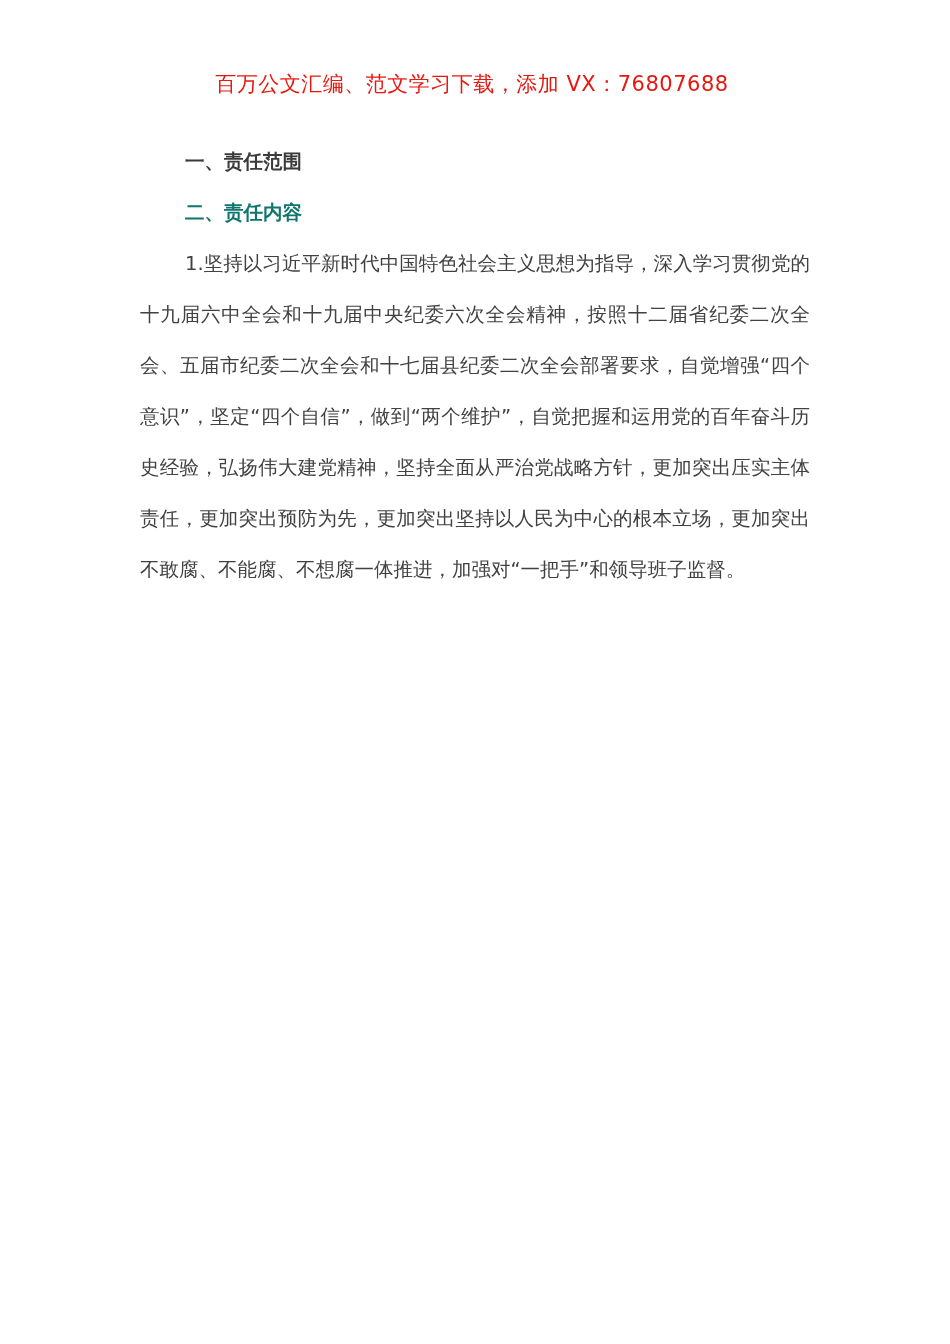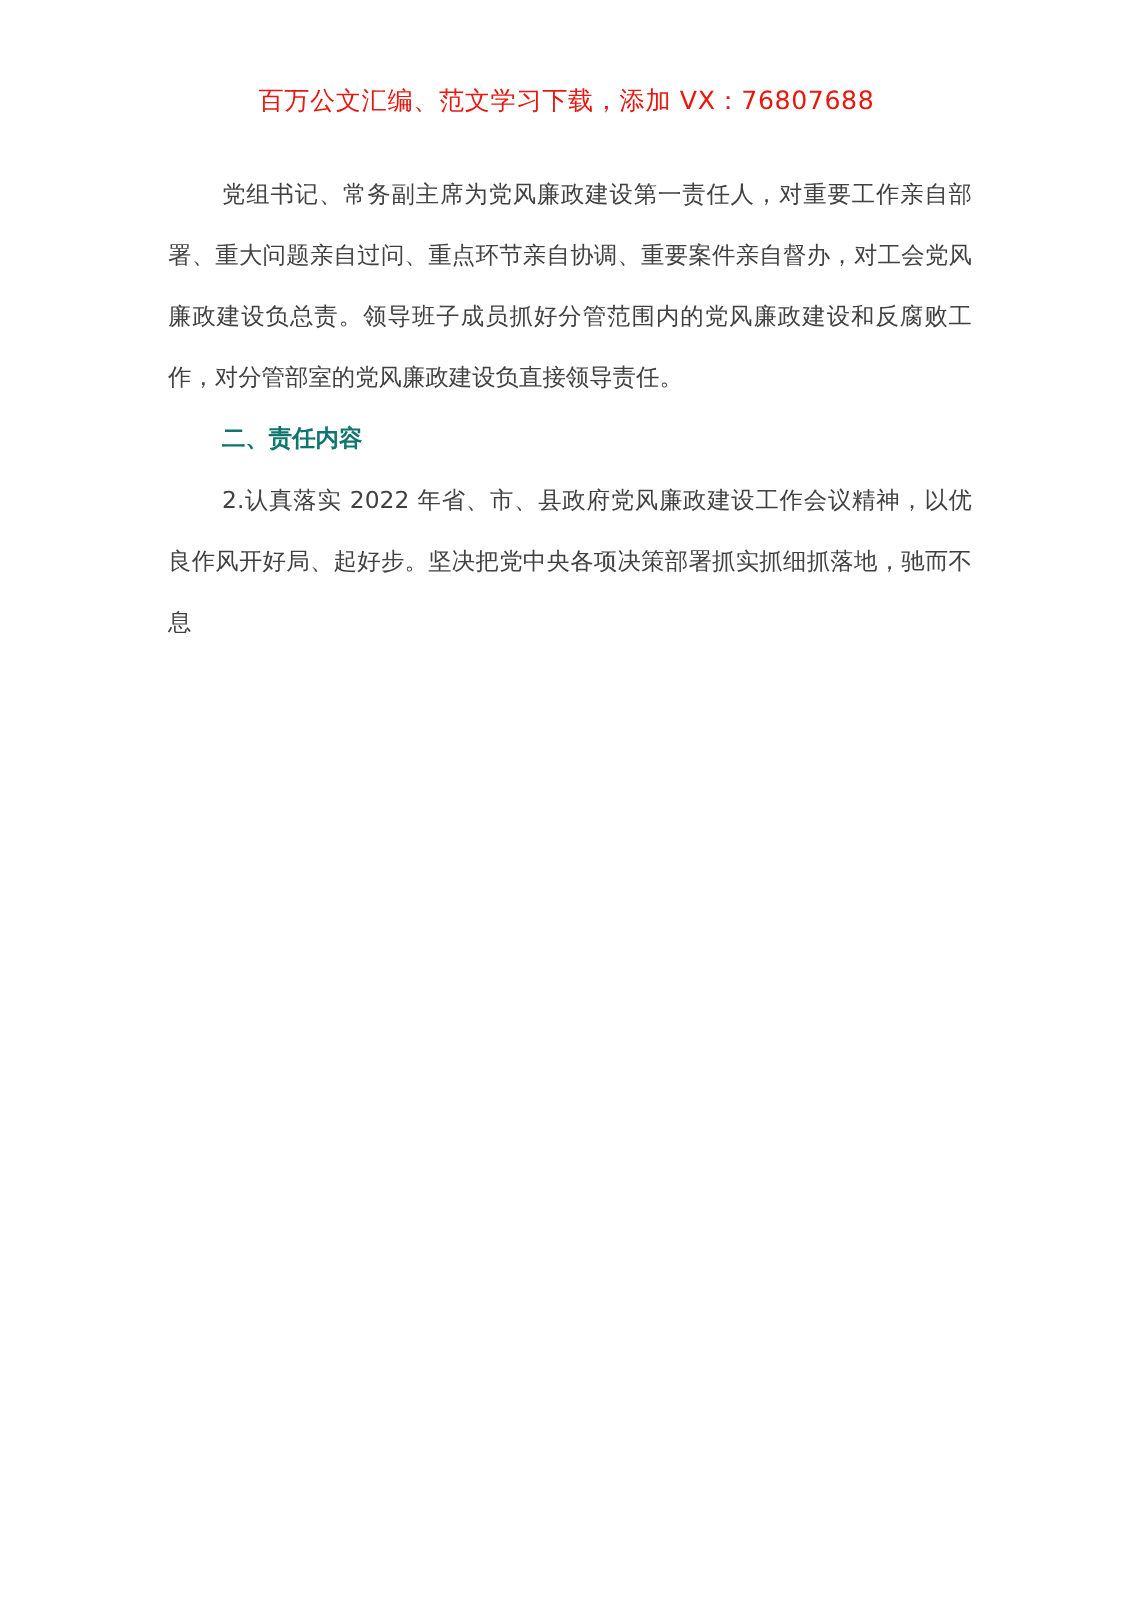--- a/index.html
+++ b/index.html
@@ -46,17 +46,17 @@
     font-weight: 700;
     text-indent: 45px;
   }
 </style>
 </head>
 <body>
 
 <div class="page">
   <div class="promo" style="color: rgb(232, 23, 15);">百万公文汇编、范文学习下载，添加 VX：76807688</div>
   <div class="doc" style="color: rgb(65, 65, 65);">
-      <p class="para indent-two">党组书记、常务副主席为党风廉政建设第一责任人，对重要工作亲自部署、重大问题亲自过问、重点环节亲自协调、重要案件亲自督办，对工会党风廉政建设负总责。领导班子成员抓好分管范围内的党风廉政建设和反腐败工作，对分管部室的党风廉政建设负直接领导责任。</p>
+      <p class="heading" style="color: rgb(59, 59, 59);">一、责任范围</p>
       <p class="heading" style="color: #0f766e;">二、责任内容</p>
-      <p class="para indent-two">2.认真落实 2022 年省、市、县政府党风廉政建设工作会议精神，以优良作风开好局、起好步。坚决把党中央各项决策部署抓实抓细抓落地，驰而不息</p>
+      <p class="para indent-two">1.坚持以习近平新时代中国特色社会主义思想为指导，深入学习贯彻党的十九届六中全会和十九届中央纪委六次全会精神，按照十二届省纪委二次全会、五届市纪委二次全会和十七届县纪委二次全会部署要求，自觉增强“四个意识”，坚定“四个自信”，做到“两个维护”，自觉把握和运用党的百年奋斗历史经验，弘扬伟大建党精神，坚持全面从严治党战略方针，更加突出压实主体责任，更加突出预防为先，更加突出坚持以人民为中心的根本立场，更加突出不敢腐、不能腐、不想腐一体推进，加强对“一把手”和领导班子监督。</p>
     </div>
 </div>
 
 </body></html>

